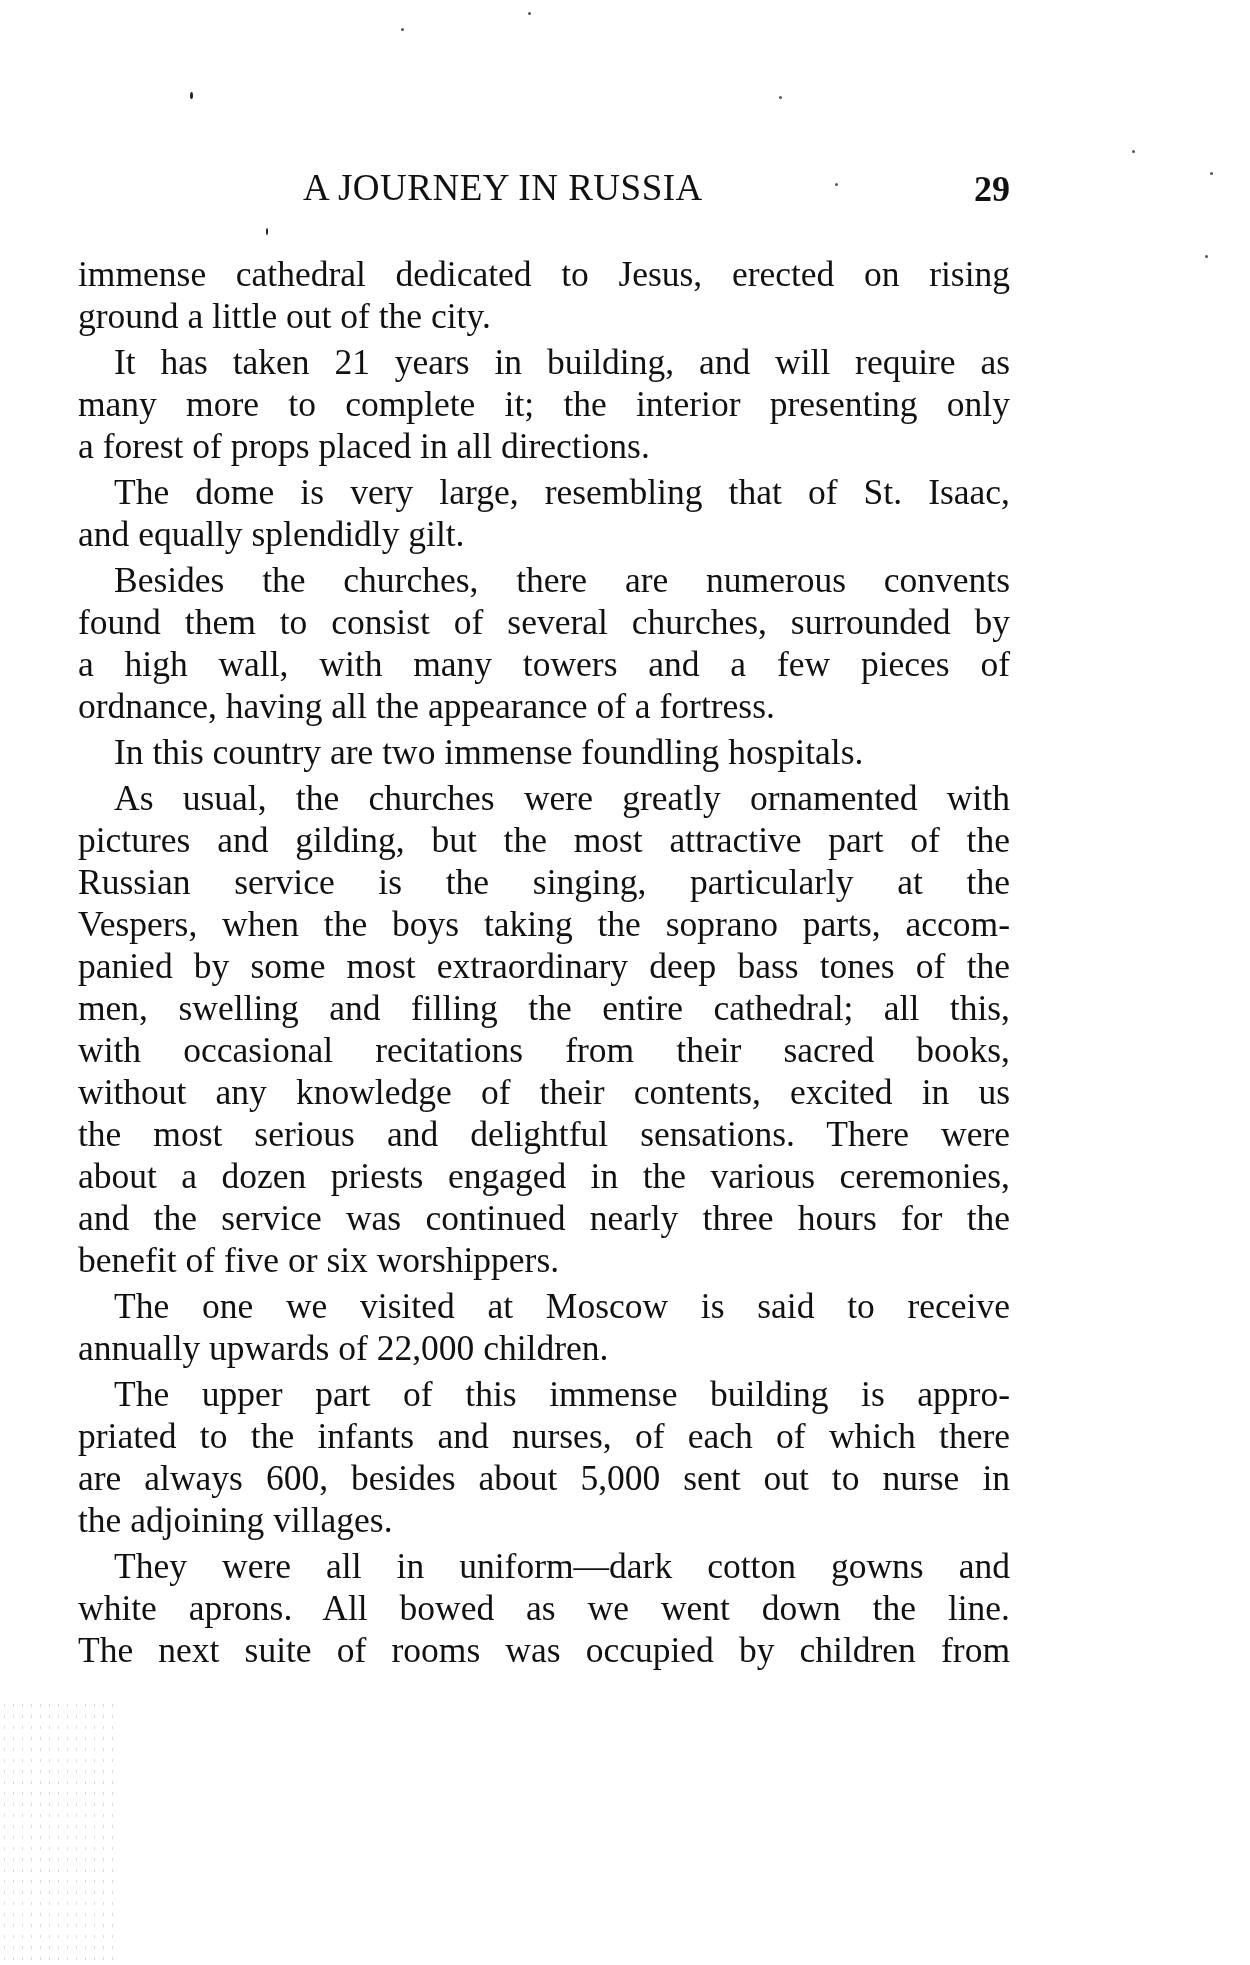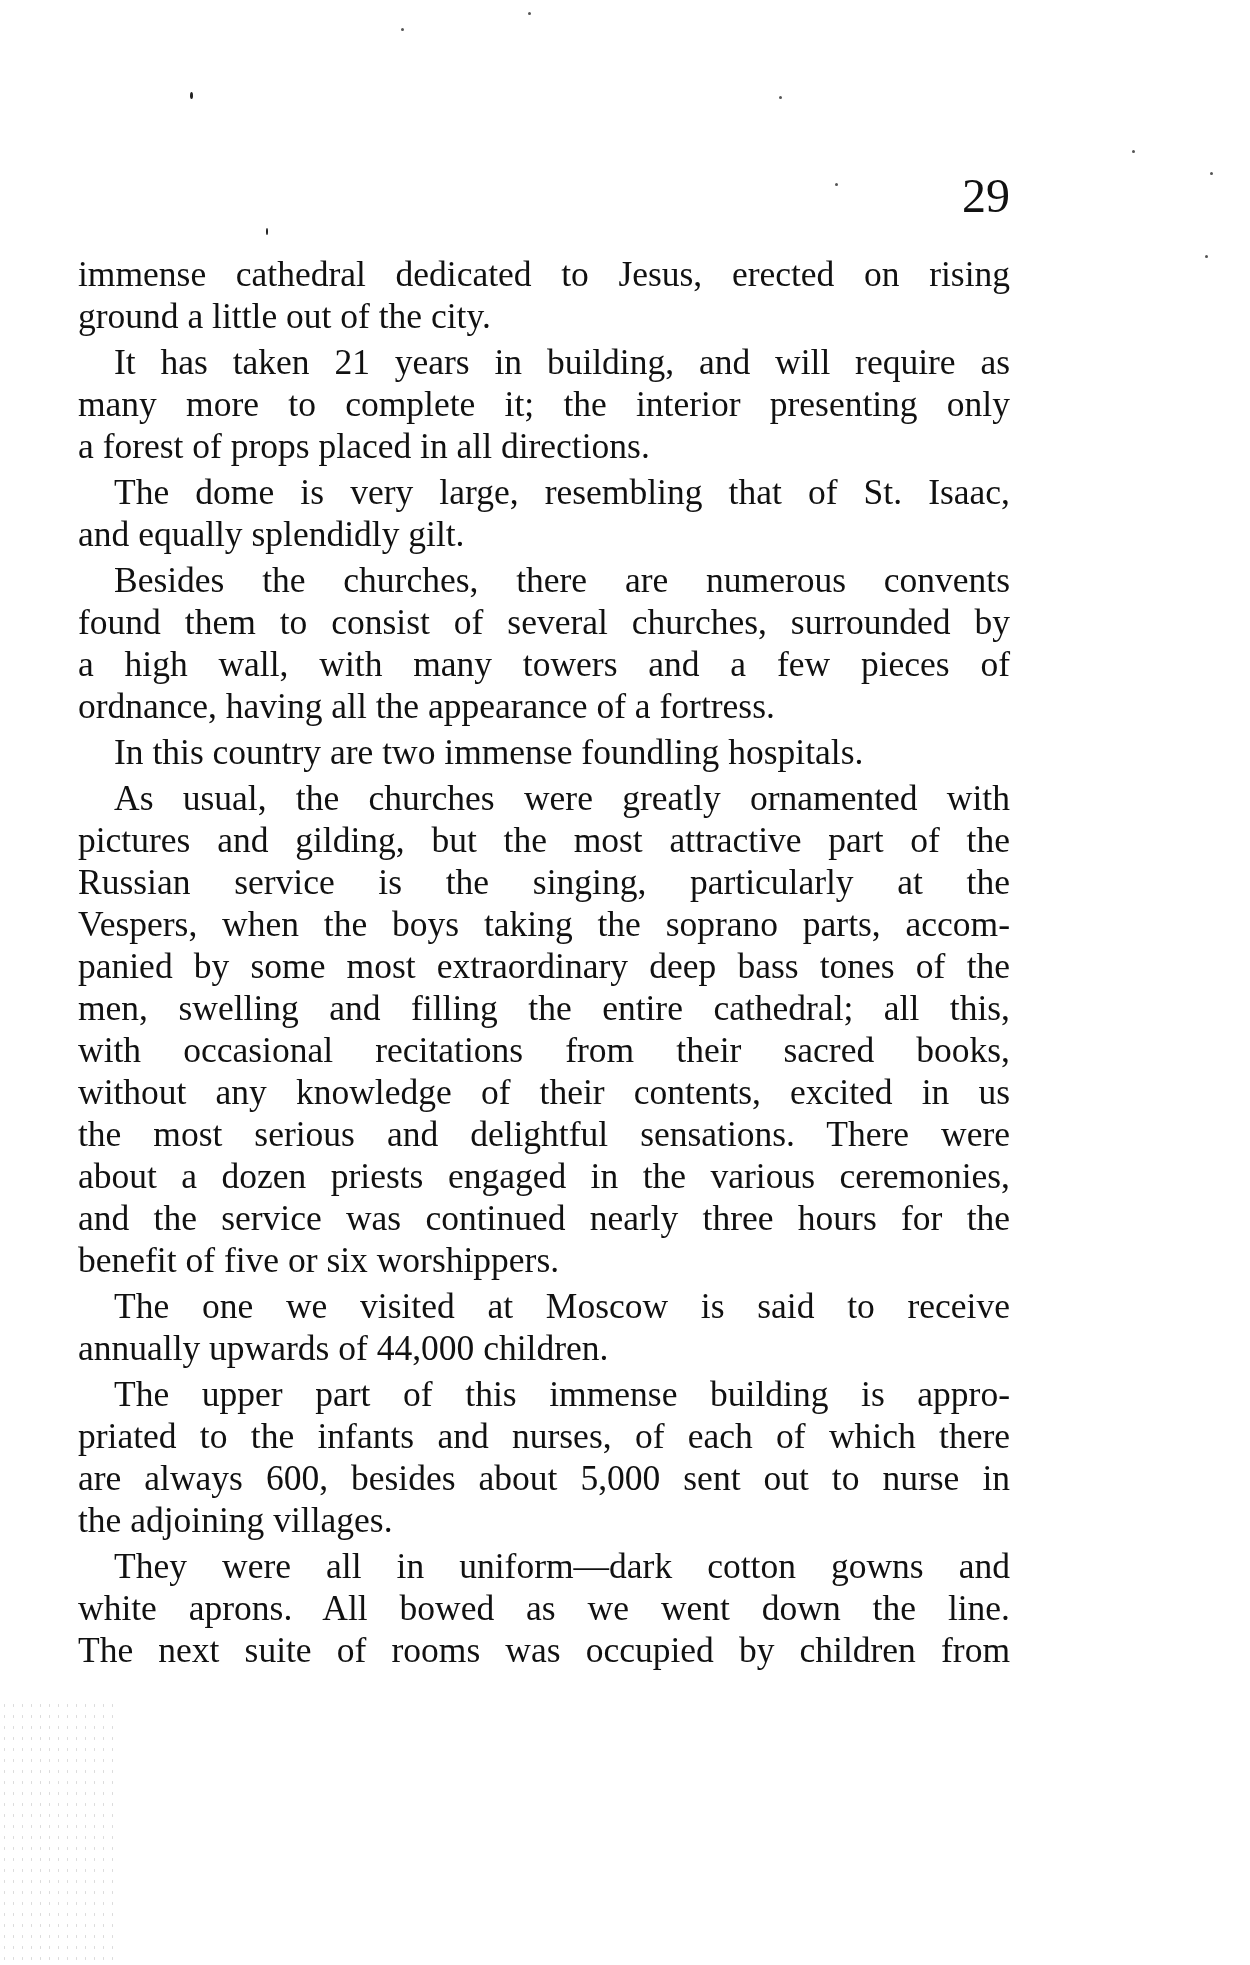--- a/index.html
+++ b/index.html
@@ -7,38 +7,39 @@
     width:1250px; height:1965px; background:#ffffff; position:relative; overflow:hidden;
     font-family: "Liberation Serif", "DejaVu Serif", serif; color:#111;
   }
   .header {
     position:absolute; left:78px; width:932px; top:166px; height:46px;
   }
   .running-title {
     position:absolute; left:225px; top:0; font-size:37px; letter-spacing:0.5px; white-space:nowrap;
   }
   .page-number {
-    position:absolute; right:0; top:2px; font-size:48px; font-weight:normal;
+    position:absolute; right:0; top:2px; font-size:36px; font-weight:bold;
   }
   .body-text {
     position:absolute; left:78px; width:932px; top:253px;
     font-size:35.5px; line-height:42px; text-align:justify;
   }
   .para { margin:0 0 4px 0; text-indent:0; }
   .para.indent { text-indent:36px; }
   .line { display:block; text-align:justify; text-align-last:justify; white-space:nowrap; height:42px; }
   .line.last { text-align-last:left; }
   .speck { position:absolute; width:3px; height:3px; background:#555; border-radius:50%; }
   .margin-noise { position:absolute; left:0; top:1700px; width:120px; height:265px;
     background-image: radial-gradient(#999 0.8px, transparent 1px); background-size:9px 11px; opacity:0.35; }
 </style>
 </head>
 <body>
 
 <div class="header">
+  <span class="running-title">A JOURNEY IN RUSSIA</span>
   <span class="page-number">29</span>
 </div>
 
 <div class="body-text" id="body-text">
     <div class="para">
       <span class="line">immense cathedral dedicated to Jesus, erected on rising</span>
       <span class="line last">ground a little out of the city.</span>
     </div>
     <div class="para indent" style="text-indent: 0px;">
       <span class="line" style="padding-left: 36px;">It has taken 21 years in building, and will require as</span>
@@ -67,21 +68,21 @@
       <span class="line">men, swelling and filling the entire cathedral; all this,</span>
       <span class="line">with occasional recitations from their sacred books,</span>
       <span class="line">without any knowledge of their contents, excited in us</span>
       <span class="line">the most serious and delightful sensations. There were</span>
       <span class="line">about a dozen priests engaged in the various ceremonies,</span>
       <span class="line">and the service was continued nearly three hours for the</span>
       <span class="line last">benefit of five or six worshippers.</span>
     </div>
     <div class="para indent" style="text-indent: 0px;">
       <span class="line" style="padding-left: 36px;">The one we visited at Moscow is said to receive</span>
-      <span class="line last">annually upwards of 44,000 children.</span>
+      <span class="line last">annually upwards of 22,000 children.</span>
     </div>
     <div class="para indent" style="text-indent: 0px;">
       <span class="line" style="padding-left: 36px;">The upper part of this immense building is appro-</span>
       <span class="line">priated to the infants and nurses, of each of which there</span>
       <span class="line">are always 600, besides about 5,000 sent out to nurse in</span>
       <span class="line last">the adjoining villages.</span>
     </div>
     <div class="para indent" style="text-indent: 0px;">
       <span class="line" style="padding-left: 36px;">They were all in uniform—dark cotton gowns and</span>
       <span class="line">white aprons. All bowed as we went down the line.</span>

